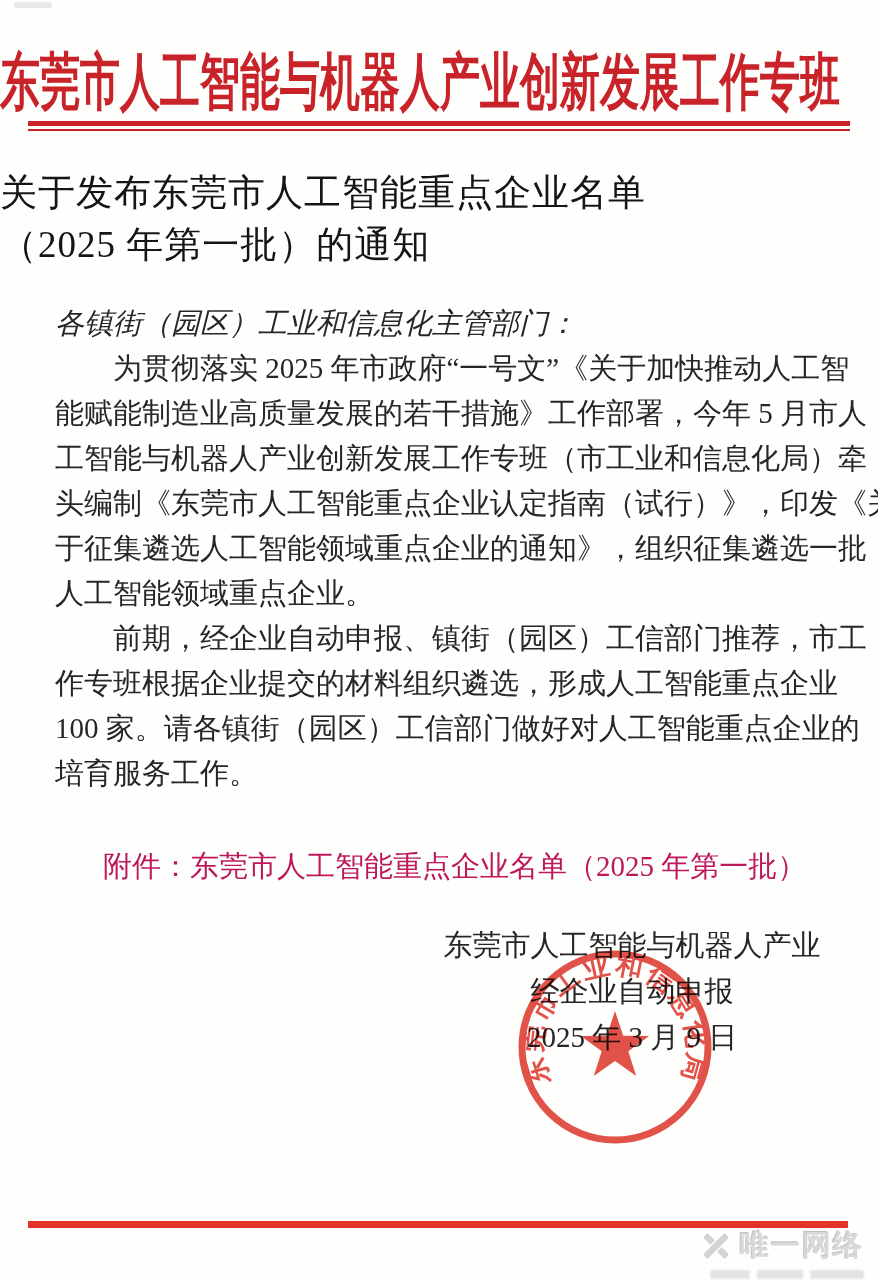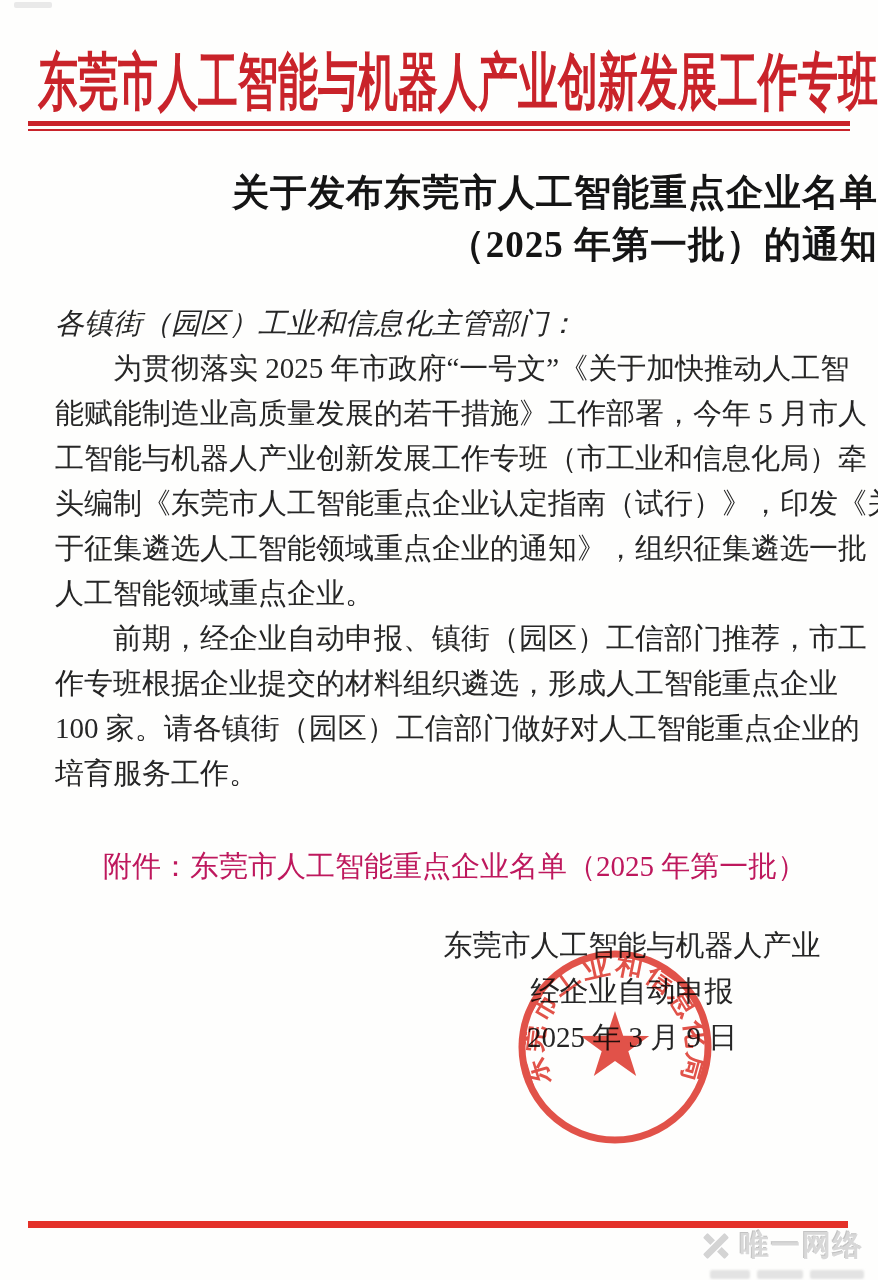--- a/index.html
+++ b/index.html
@@ -8,35 +8,35 @@
     background:#fefefd;
     font-family:"Liberation Serif","DejaVu Serif",serif;
     -webkit-font-smoothing:antialiased;
   }
   .page{position:absolute;inset:0;}
 
   
   .scan-artifact{position:absolute;left:14px;top:2px;width:38px;height:6px;background:#e9e9e9;border-radius:2px;}
 
   
-  .letterhead{height:114px;display:flex;align-items:flex-end;justify-content:flex-end;}
+  .letterhead{height:114px;display:flex;align-items:flex-end;justify-content:flex-start;}
   .letterhead span{
     display:inline-block;font-size:40px;line-height:40px;font-weight:bold;
     color:var(--letterhead_red,#c9232a);
     transform:scaleY(1.55);transform-origin:bottom center;
     white-space:nowrap;letter-spacing:0px;
   }
   .double-rule{
     margin:7px 28px 0 28px;height:3px;
     border-top:5px solid var(--rule_red,#c9232a);
     border-bottom:2px solid var(--rule_red,#c9232a);
   }
 
   
-  .doc-title{margin-top:36px;text-align:right;font-weight:bold;color:#151515;
+  .doc-title{margin-top:36px;text-align:left;font-weight:normal;color:#151515;
     font-size:37px;line-height:52px;letter-spacing:1px;}
 
   
   .doc-body{margin:30px 42px 0 55px;font-size:29px;line-height:45px;color:#262626;}
   .line{text-align:justify;text-align-last:justify;white-space:nowrap;}
   .line.no-stretch{text-align-last:left;}
   .line.indent{padding-left:58px;}
   .salutation{font-size:29px;line-height:45px;color:#262626;font-style:italic;}
   .attachment{margin-top:48px;padding-left:48px;font-size:29px;line-height:45px;color:#be185d;}
 

